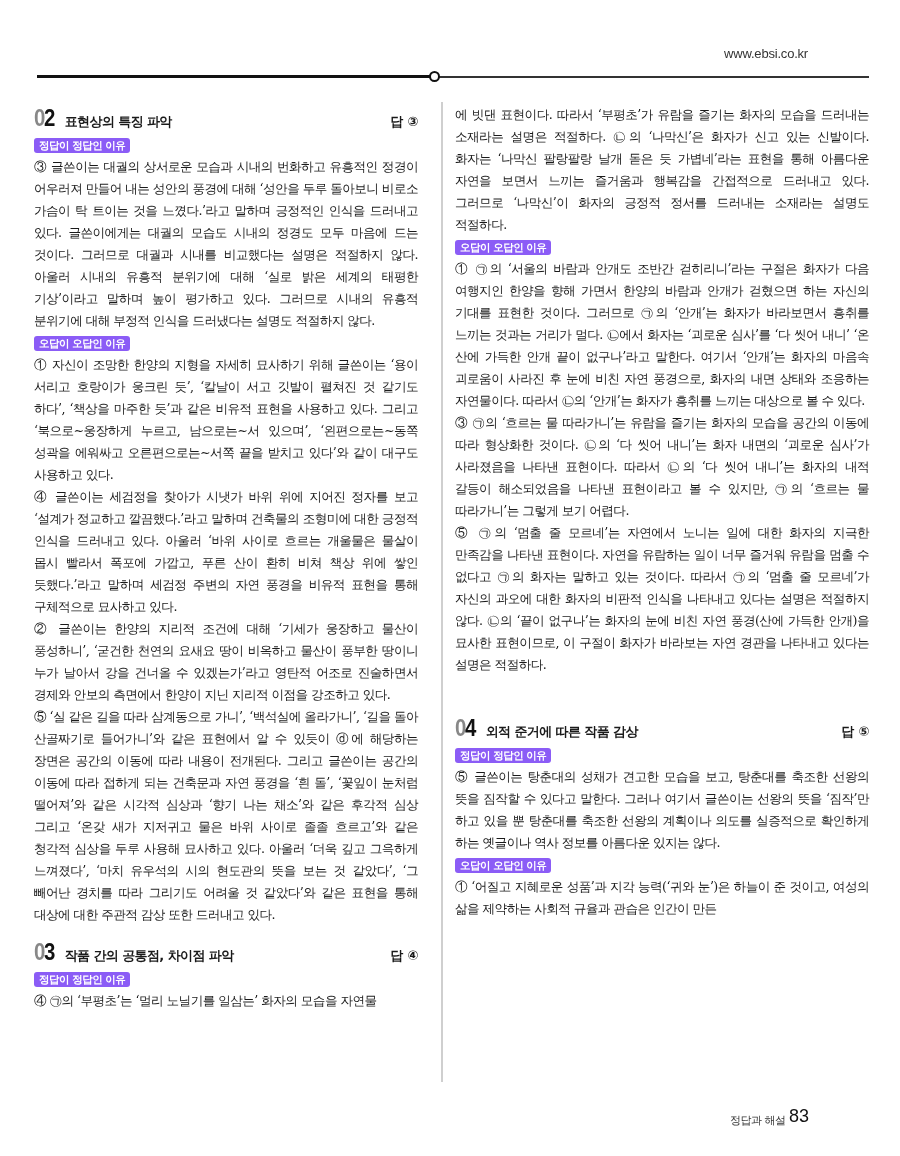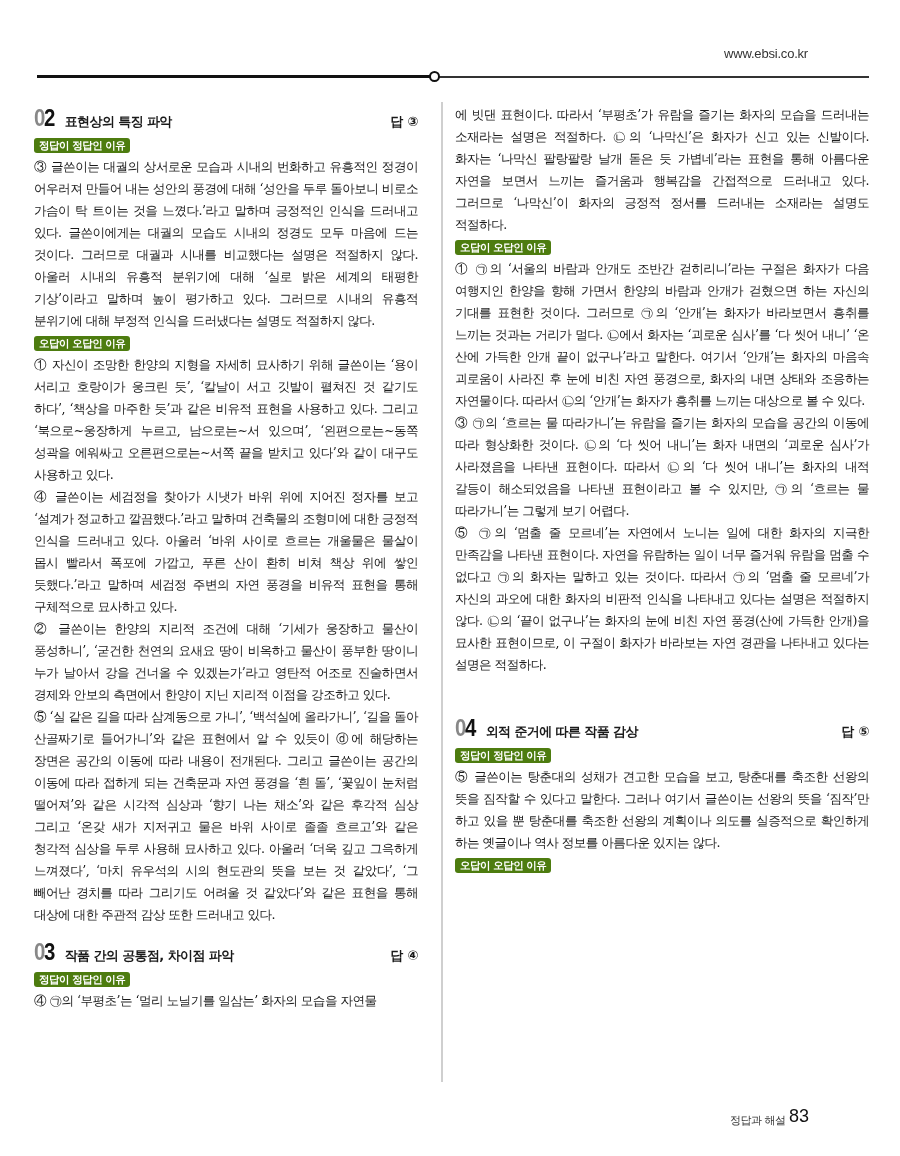--- a/index.html
+++ b/index.html
@@ -38,21 +38,21 @@
   .sec-num {
     font-family: "Liberation Sans", "DejaVu Sans", sans-serif; font-weight: bold;
     font-size: 24px; letter-spacing: -1.5px; color: #111; margin-right: 7px; transform: scaleX(0.85);
     transform-origin: left bottom; display: inline-block;
   }
   .sec-num .zero { color: #888; }
   .sec-title { font-size: 13px; font-weight: bold; letter-spacing: -0.6px; }
   .sec-answer { font-size: 13px; font-weight: bold; letter-spacing: -0.3px; }
 
   .tag {
-    display: inline-block; background: #4d7c0f; color: #fff;
+    display: inline-block; background: #8b5cf6; color: #fff;
     font-family: "DejaVu Sans", "Liberation Sans", sans-serif; font-weight: bold;
     font-size: 10.5px; letter-spacing: -0.5px; padding: 1px 5px 1px 5px; border-radius: 3px;
     line-height: 13px; margin: 3px 0 3px 0;
   }
   .para {
     font-size: 12.6px; line-height: 22px; letter-spacing: -0.55px; text-align: justify;
     text-align-last: left; margin: 0; word-break: keep-all;
   }
   .gap-sm { height: 12px; }
   .gap-lg { height: 38px; }
@@ -117,16 +117,17 @@
   <div class="section-head">
     <div class="left">
       <span class="sec-num"><span class="zero">0</span><span>4</span></span>
       <span class="sec-title">외적 준거에 따른 작품 감상</span>
     </div>
     <span class="sec-answer">답 ⑤</span>
   </div>
   <span class="tag">정답이 정답인 이유</span>
   <p class="para">⑤ 글쓴이는 탕춘대의 성채가 견고한 모습을 보고, 탕춘대를 축조한 선왕의 뜻을 짐작할 수 있다고 말한다. 그러나 여기서 글쓴이는 선왕의 뜻을 ‘짐작’만 하고 있을 뿐 탕춘대를 축조한 선왕의 계획이나 의도를 실증적으로 확인하게 하는 옛글이나 역사 정보를 아름다운 있지는 않다.</p>
   <span class="tag">오답이 오답인 이유</span>
+  <p class="para">① ‘어질고 지혜로운 성품’과 지각 능력(‘귀와 눈’)은 하늘이 준 것이고, 여성의 삶을 제약하는 사회적 규율과 관습은 인간이 만든</p>
 </div>
 
 <div class="footer-label">정답과 해설</div>
 <div class="footer-page">83</div>
 
 </body></html>

